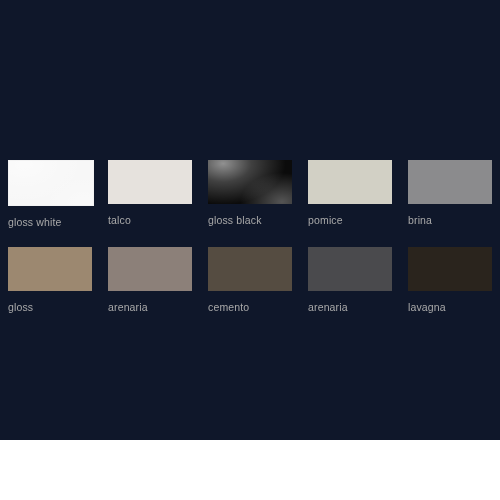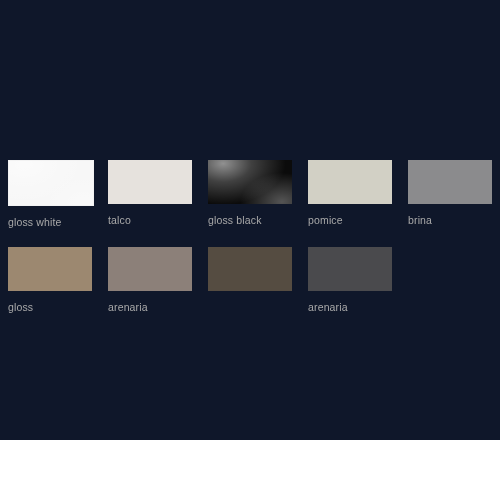--- a/index.html
+++ b/index.html
@@ -109,20 +109,25 @@
         <div class="swatch-cell">
           <div class="swatch-chip" title="avena" style="background: rgb(156, 136, 112);"></div>
           <div class="swatch-label">gloss</div>
         </div>
         <div class="swatch-cell">
           <div class="swatch-chip" title="arenaria" style="background: rgb(140, 128, 121);"></div>
           <div class="swatch-label">arenaria</div>
         </div>
         <div class="swatch-cell">
           <div class="swatch-chip" title="cemento" style="background: rgb(85, 76, 65);"></div>
+          <div class="swatch-label">cemento</div>
         </div>
         <div class="swatch-cell">
           <div class="swatch-chip" title="basalto" style="background: rgb(74, 74, 77);"></div>
           <div class="swatch-label">arenaria</div>
+        </div>
+        <div class="swatch-cell">
+          <div class="swatch-chip" title="lavagna" style="background: rgb(42, 36, 29);"></div>
+          <div class="swatch-label">lavagna</div>
         </div>
       </div>
     </div>
 </div>
 
 </body></html>

